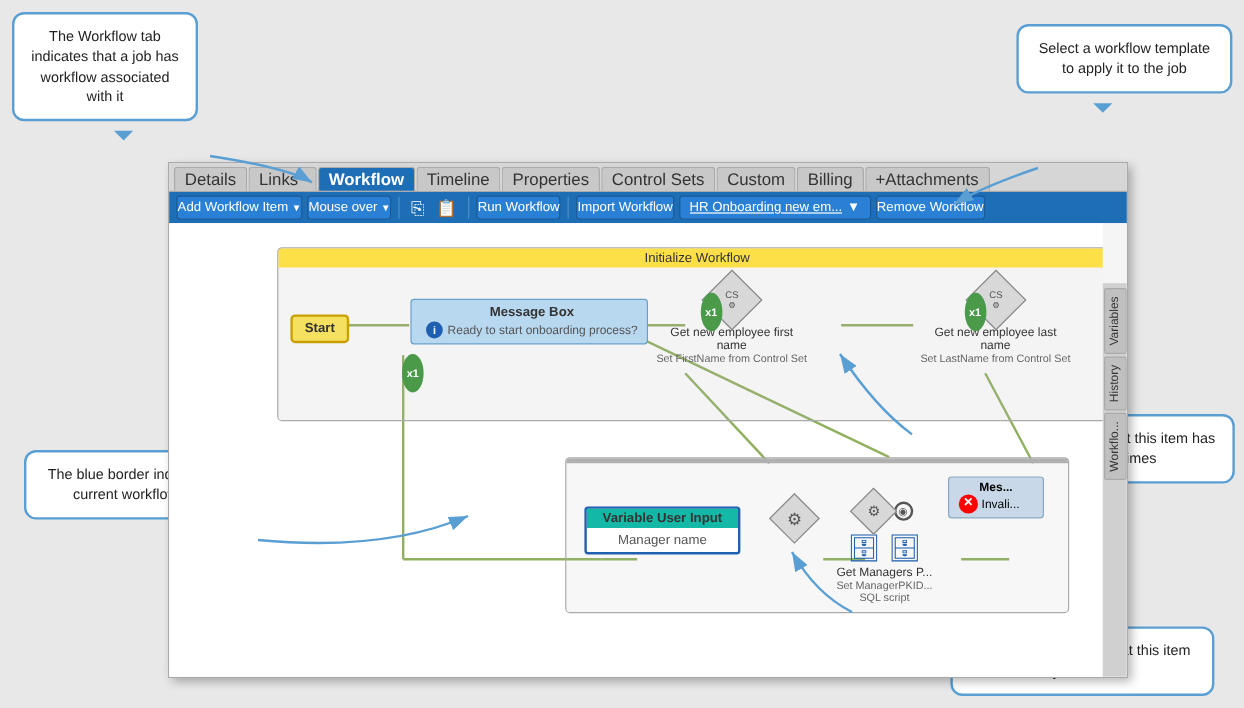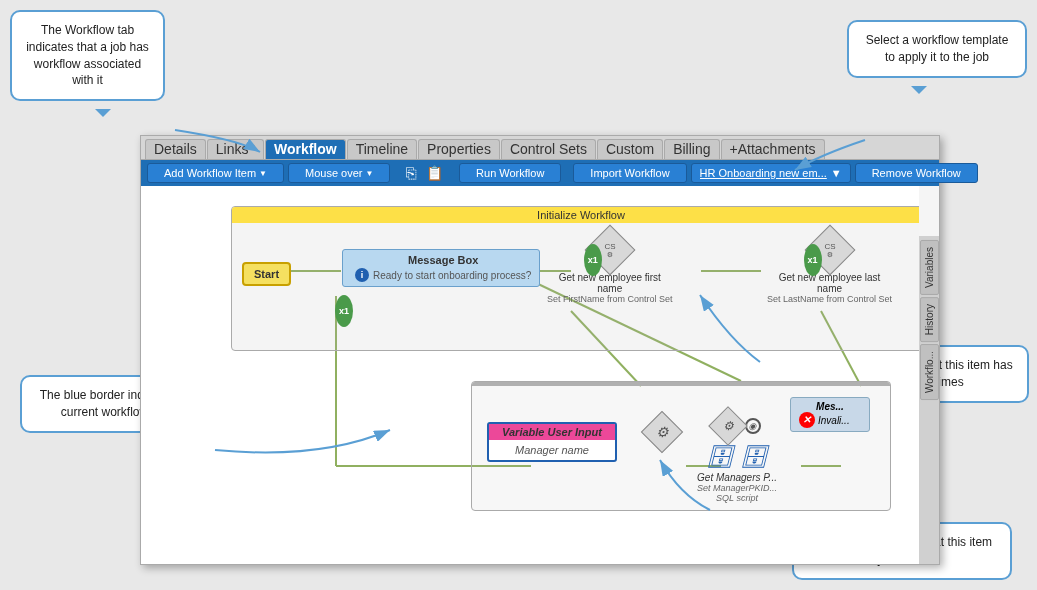--- a/index.html
+++ b/index.html
@@ -154,21 +154,21 @@
       background: #1e6eb5;
       padding: 3px 6px;
       height: 26px;
       gap: 4px;
     }
     .toolbar-btn {
       background: #2980d4;
       color: white;
       border: 1px solid #1a5a99;
       border-radius: 3px;
-      padding: 2px 16px;
+      padding: 2px 0;
       font-size: 11px;
       cursor: pointer;
       display: flex;
       align-items: center;
       gap: 3px;
       white-space: nowrap;
       height: 20px;
     }
     .toolbar-btn .arrow {
       font-size: 8px;
@@ -347,21 +347,21 @@
       position: absolute;
       background: white;
       border: 2px solid #2060b0;
       border-radius: 3px;
       padding: 4px 8px;
       font-size: 11px;
       text-align: center;
       min-width: 130px;
     }
     .wf-variable .var-title {
-      background: #ec4899;
+      background: #14b8a6;
       margin: -4px -8px 4px -8px;
       padding: 2px 8px;
       font-weight: bold;
       font-size: 11px;
       color: #333;
     }
     .wf-variable .var-body {
       font-size: 11px;
       color: #555;
     }
@@ -616,21 +616,21 @@
             <div class="x1-badge" style="position:absolute;bottom:-8px;left:-8px;">
               <span>x1</span>
             </div>
           </div>
           <div class="wf-node-label">Get new employee last name</div>
           <div class="wf-node-sublabel">Set LastName from Control Set</div>
         </div>
 
       </div>
 
-      <div class="wf-group2" style="left:330px;top:195px;width:420px;height:130px;font-style:italic;">
+      <div class="wf-group2" style="left:330px;top:195px;width:420px;height:130px;">
         <div class="wf-group2-title" style="font-size:10px;color:#555;padding:2px 4px;">
           
         </div>
 
         <div style="position:absolute;right:20px;top:15px;display:flex;flex-direction:column;align-items:center;">
           <div style="background:#c8d8e8;border:1px solid #88aac0;border-radius:3px;padding:3px 8px;font-size:10px;min-width:80px;text-align:center;">
             <div style="font-weight:bold;font-size:10px;">Mes...</div>
             <div style="display:flex;align-items:center;gap:3px;">
               <span class="error-badge">✕</span>
               <span>Invali...</span>

